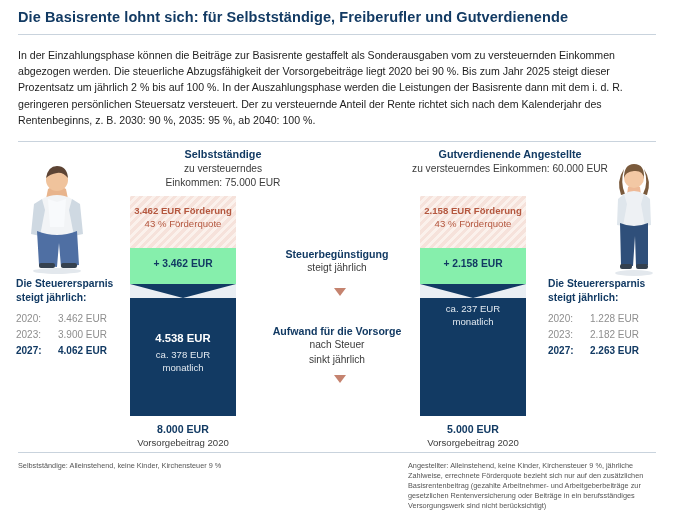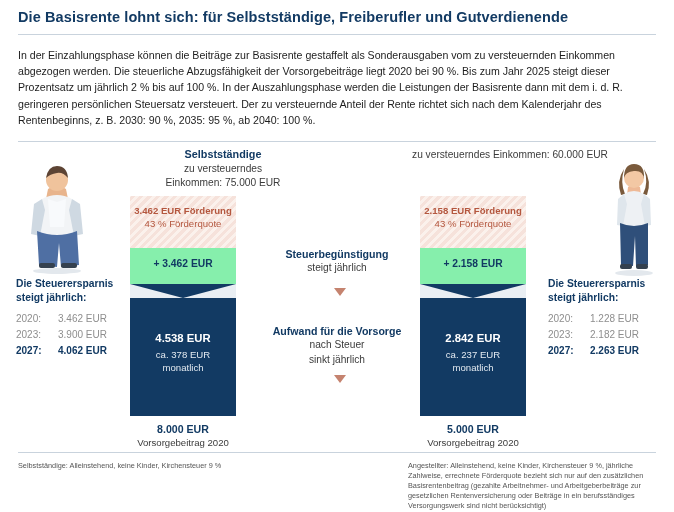--- a/index.html
+++ b/index.html
@@ -299,20 +299,21 @@
     </svg>
   </div>
 
   <div class="col-head" id="head-left">
     <div class="ch-title">Selbstständige</div>
     <div class="ch-line">zu versteuerndes</div>
     <div class="ch-line">Einkommen: 75.000 EUR</div>
   </div>
 
   <div class="col-head" id="head-right">
+    <div class="ch-title">Gutverdienende Angestellte</div>
     <div class="ch-line">zu versteuerndes Einkommen: 60.000 EUR</div>
   </div>
 
   <div class="stack" id="stack-left">
     <div class="hatch">
       <div class="hatch-label">
         <b>3.462 EUR Förderung</b><br>
         <span>43 % Förderquote</span>
       </div>
     </div>
@@ -338,21 +339,20 @@
       <div class="hatch-label">
         <b>2.158 EUR Förderung</b><br>
         <span>43 % Förderquote</span>
       </div>
     </div>
     <div class="fund">
       <div class="fund-text">+ 2.158 EUR</div>
     </div>
     <div class="notch-wrap"></div>
     <div class="block">
-      <div class="b-main">2.842 EUR</div>
       <div class="b-sub">
         <span>ca. 237 EUR</span><br>
         <span>monatlich</span>
       </div>
     </div>
     <div class="foot">
       <div class="f-main">5.000 EUR</div>
       <div class="f-sub">Vorsorgebeitrag 2020</div>
     </div>
   </div>

